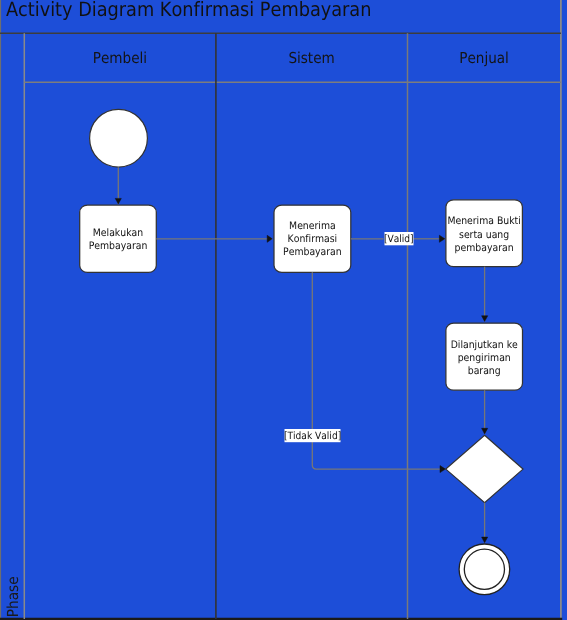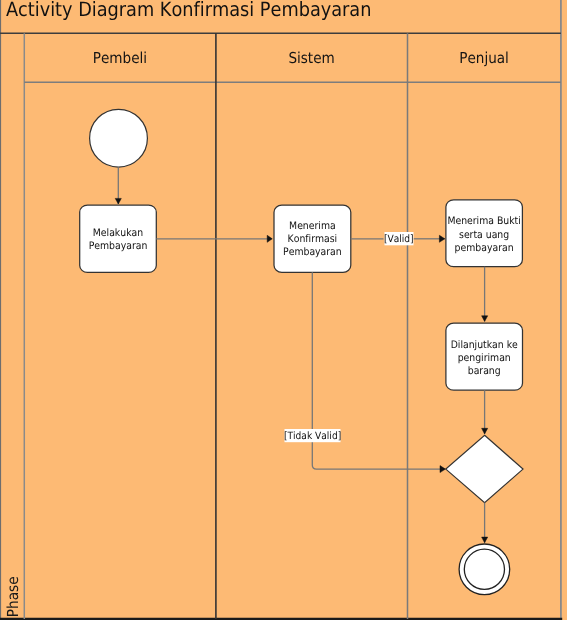--- a/index.html
+++ b/index.html
@@ -1,17 +1,17 @@
 <!DOCTYPE html>
 <html><head>
 <meta charset="utf-8">
 <style>
   html,body{margin:0;padding:0;background:#ffffff;-webkit-font-smoothing:antialiased;text-rendering:geometricPrecision;}
   body{width:567px;height:620px;overflow:hidden;}
-  #root{position:relative;width:567px;height:620px;background:#fdba74;
+  #root{position:relative;width:567px;height:620px;background:#1d4ed8;
         font-family:"DejaVu Sans",sans-serif;}
   svg{display:block;position:absolute;top:0;left:0;will-change:transform;}
   text{font-family:"DejaVu Sans",sans-serif;font-stretch:condensed;font-variant-ligatures:none;font-kerning:none;}
   .ttl{font-size:19.7px;fill:#111111;}
   .lane{font-size:15.1px;fill:#141414;text-anchor:middle;}
   .node{font-size:10.35px;fill:#111111;text-anchor:middle;}
   .edge{font-size:10.1px;fill:#111111;text-anchor:middle;}
   .phase{font-size:15.2px;fill:#1a1a1a;}
 </style>
 </head>

